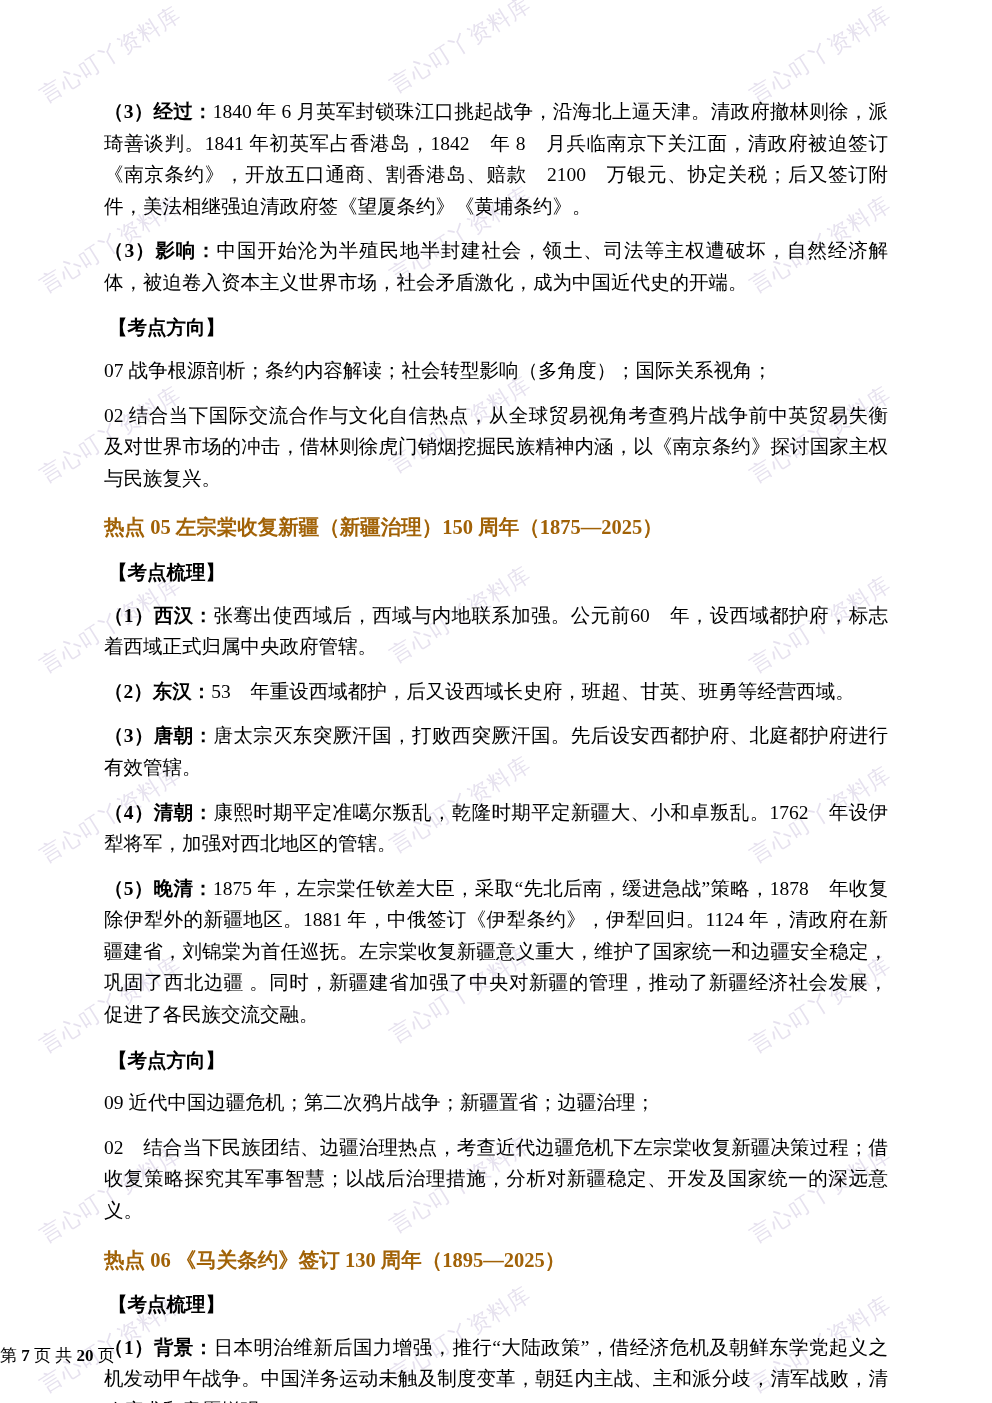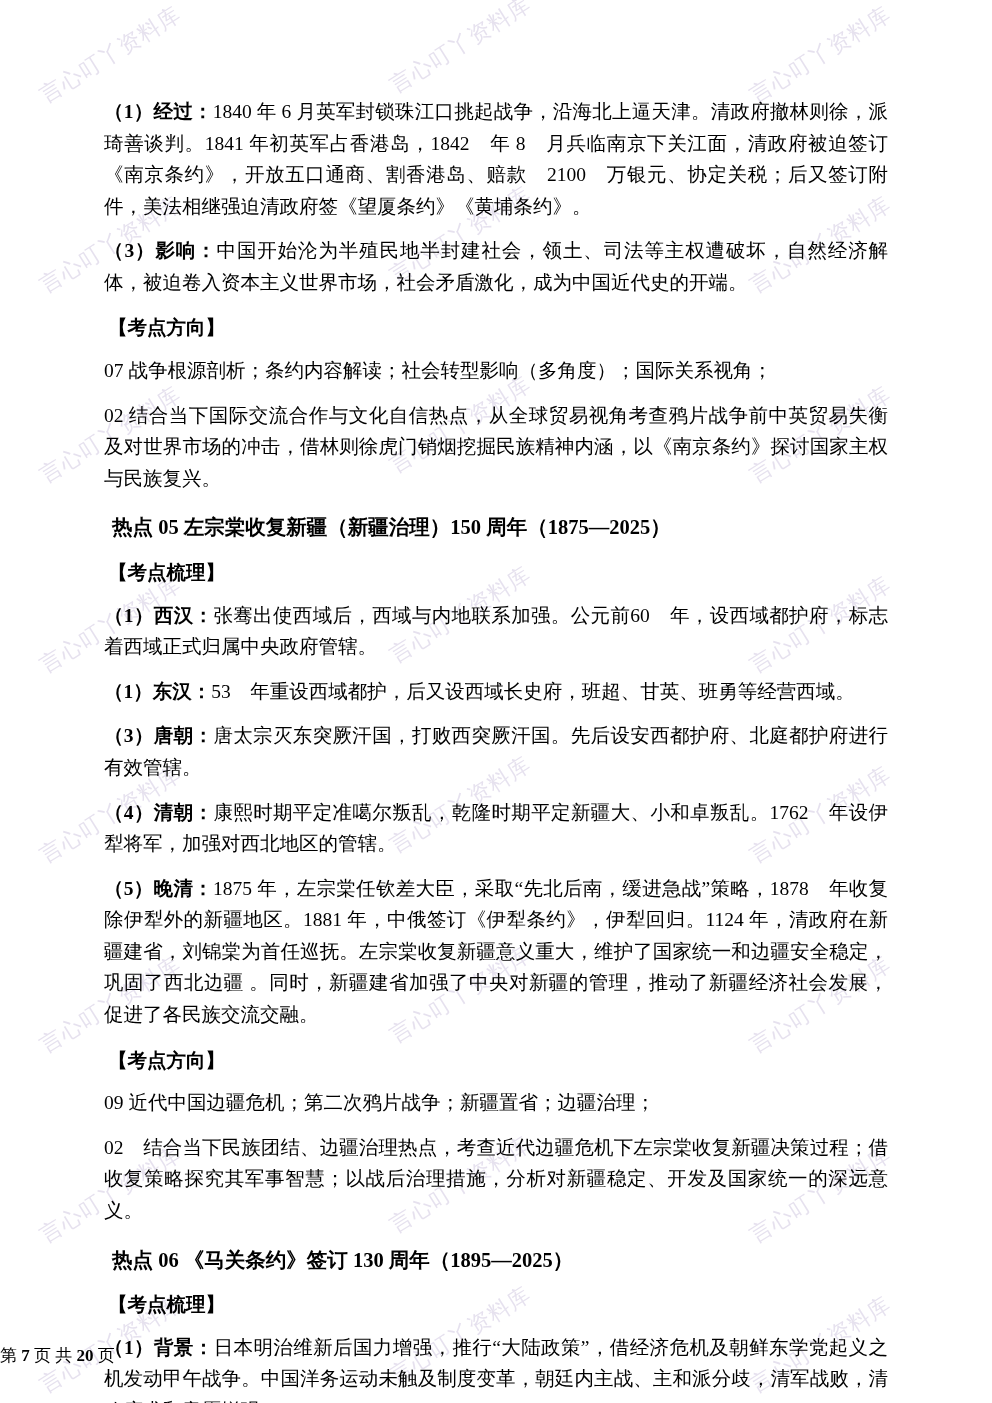--- a/index.html
+++ b/index.html
@@ -46,24 +46,24 @@
     margin: 0 0 13px 0;
     font-size: 19.5px;
     line-height: 1.62;
     text-align: justify;
     text-justify: inter-ideograph;
   }
   .para {
     text-indent: 0;
   }
   .heading-red {
-    color: #000000;
+    color: #a16207;
     font-weight: bold;
     font-size: 20.5px;
-    margin: 18px 0 12px 8px;
+    margin: 18px 0 12px 0;
     line-height: 1.5;
   }
   .bracket-head {
     font-weight: bold;
     font-size: 19.5px;
     margin: 14px 0 11px 4px;
   }
   .sub-lead {
     font-weight: bold;
   }
@@ -105,37 +105,37 @@
     <div class="wm" style="left:30px; top:1180px;">言心叮丫资料库</div>
     <div class="wm" style="left:380px; top:1170px;">言心叮丫资料库</div>
     <div class="wm" style="left:740px; top:1180px;">言心叮丫资料库</div>
     <div class="wm" style="left:30px; top:1330px;">言心叮丫资料库</div>
     <div class="wm" style="left:380px; top:1320px;">言心叮丫资料库</div>
     <div class="wm" style="left:740px; top:1330px;">言心叮丫资料库</div>
   </div>
 
   <div class="content">
 
-    <p class="para"><span class="sub-lead">（1）经过：</span><span>1840 年 6 月英军封锁珠江口挑起战争，沿海北上逼天津。清政府撤林则徐，派琦善谈判。1841 年初英军占香港岛，1842　年 8　月兵临南京下关江面，清政府被迫签订《南京条约》，开放五口通商、割香港岛、赔款　2100　万银元、协定关税；后又签订附件，美法相继强迫清政府签《望厦条约》《黄埔条约》。</span></p>
+    <p class="para"><span class="sub-lead">（3）经过：</span><span>1840 年 6 月英军封锁珠江口挑起战争，沿海北上逼天津。清政府撤林则徐，派琦善谈判。1841 年初英军占香港岛，1842　年 8　月兵临南京下关江面，清政府被迫签订《南京条约》，开放五口通商、割香港岛、赔款　2100　万银元、协定关税；后又签订附件，美法相继强迫清政府签《望厦条约》《黄埔条约》。</span></p>
 
     <p class="para"><span class="sub-lead">（3）影响：</span><span>中国开始沦为半殖民地半封建社会，领土、司法等主权遭破坏，自然经济解体，被迫卷入资本主义世界市场，社会矛盾激化，成为中国近代史的开端。</span></p>
 
     <p class="bracket-head">【考点方向】</p>
 
     <p class="para">07 战争根源剖析；条约内容解读；社会转型影响（多角度）；国际关系视角；</p>
 
     <p class="para">02 结合当下国际交流合作与文化自信热点，从全球贸易视角考查鸦片战争前中英贸易失衡及对世界市场的冲击，借林则徐虎门销烟挖掘民族精神内涵，以《南京条约》探讨国家主权与民族复兴。</p>
 
     <p class="heading-red">热点 05  左宗棠收复新疆（新疆治理）150 周年（1875—2025）</p>
 
     <p class="bracket-head">【考点梳理】</p>
 
     <p class="para"><span class="sub-lead">（1）西汉：</span><span>张骞出使西域后，西域与内地联系加强。公元前60　年，设西域都护府，标志着西域正式归属中央政府管辖。</span></p>
 
-    <p class="para"><span class="sub-lead">（1）东汉：</span><span>53　年重设西域都护，后又设西域长史府，班超、甘英、班勇等经营西域。</span></p>
+    <p class="para"><span class="sub-lead">（2）东汉：</span><span>53　年重设西域都护，后又设西域长史府，班超、甘英、班勇等经营西域。</span></p>
 
     <p class="para"><span class="sub-lead">（3）唐朝：</span><span>唐太宗灭东突厥汗国，打败西突厥汗国。先后设安西都护府、北庭都护府进行有效管辖。</span></p>
 
     <p class="para"><span class="sub-lead">（4）清朝：</span><span>康熙时期平定准噶尔叛乱，乾隆时期平定新疆大、小和卓叛乱。1762　年设伊犁将军，加强对西北地区的管辖。</span></p>
 
     <p class="para"><span class="sub-lead">（5）晚清：</span><span>1875 年，左宗棠任钦差大臣，采取“先北后南，缓进急战”策略，1878　年收复除伊犁外的新疆地区。1881 年，中俄签订《伊犁条约》，伊犁回归。1124 年，清政府在新疆建省，刘锦棠为首任巡抚。左宗棠收复新疆意义重大，维护了国家统一和边疆安全稳定，巩固了西北边疆 。同时，新疆建省加强了中央对新疆的管理，推动了新疆经济社会发展，促进了各民族交流交融。</span></p>
 
     <p class="bracket-head">【考点方向】</p>
 
     <p class="para">09 近代中国边疆危机；第二次鸦片战争；新疆置省；边疆治理；</p>

